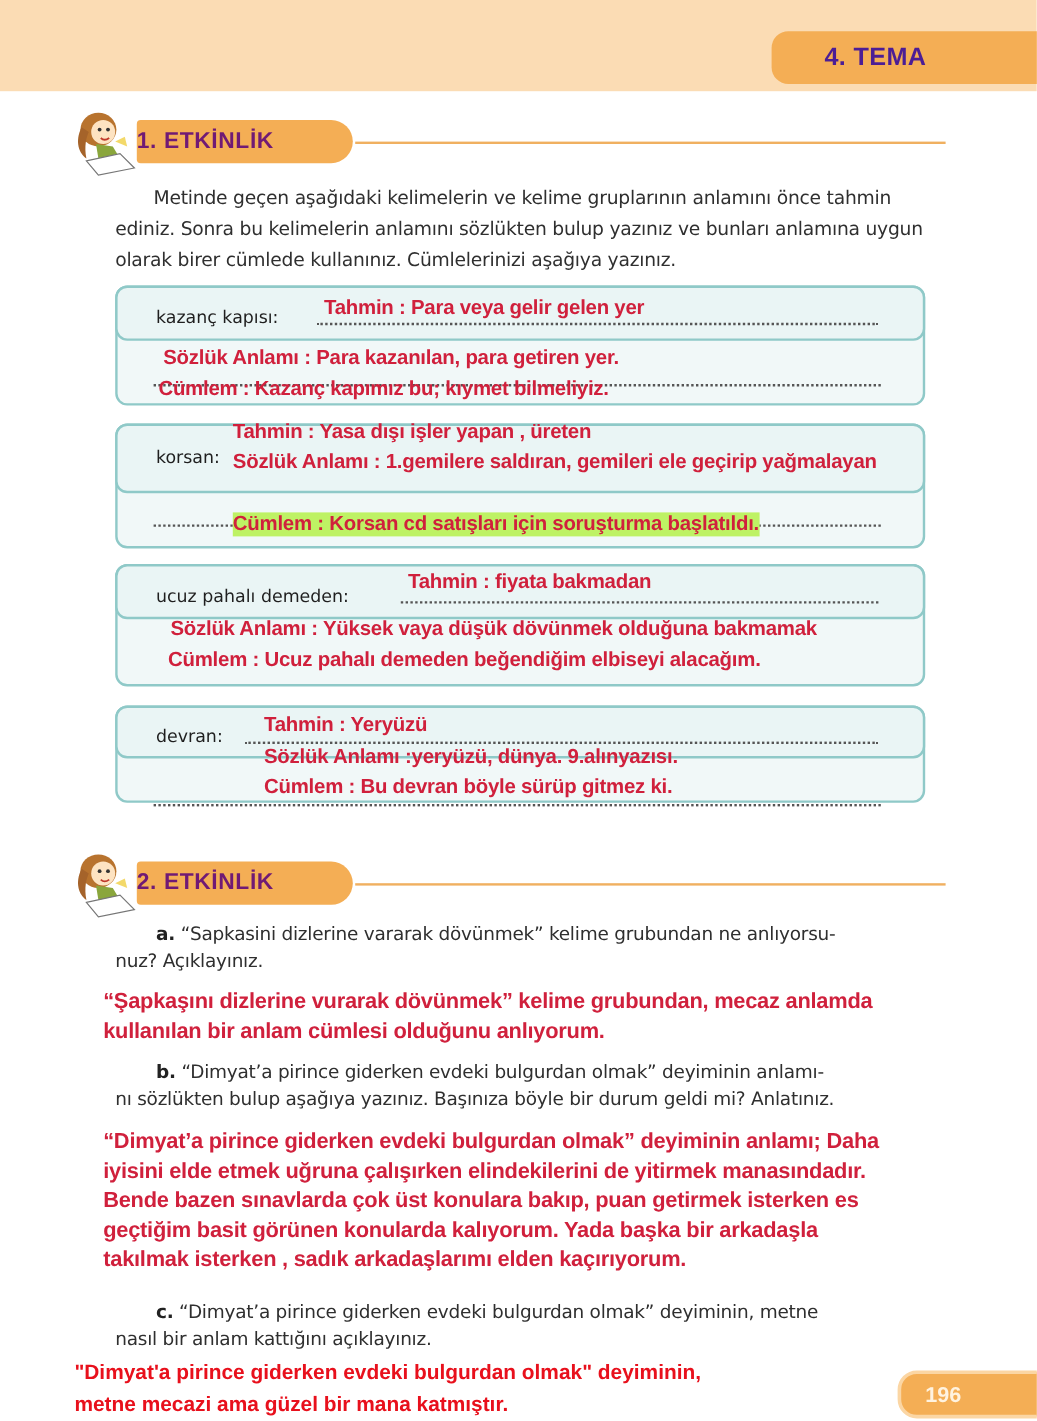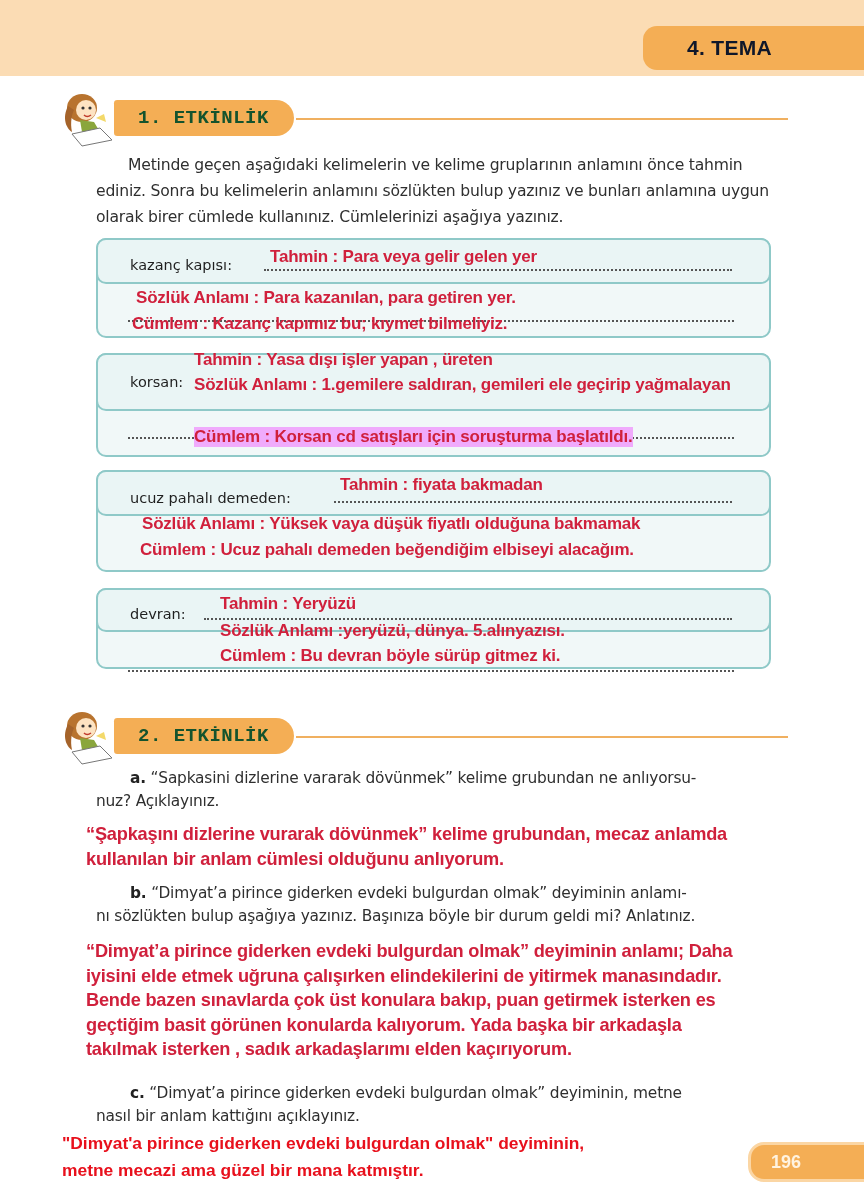--- a/index.html
+++ b/index.html
@@ -1,26 +1,26 @@
 <!DOCTYPE html>
 <html><head>
 <meta charset="utf-8">
 <style>
   * { box-sizing: border-box; margin: 0; padding: 0; }
   html, body { width: 864px; height: 1184px; overflow: hidden; background: #ffffff; }
   body { position: relative; font-family: "DejaVu Sans", sans-serif; color: #2a2a2a; }
 
   .top-band { position: absolute; left: 0; top: 0; width: 864px; height: 76px; background: #fbdcb4; }
   .tema-tab { position: absolute; left: 643px; top: 26px; width: 240px; height: 44px; background: #f4ae55; border-radius: 14px 0 0 14px; }
-  .tema-tab span { position: absolute; left: 44px; top: 10px; font-family: "Liberation Sans", sans-serif; font-weight: bold; font-size: 21px; color: #0f172a; letter-spacing: 0.3px; }
+  .tema-tab span { position: absolute; left: 44px; top: 10px; font-family: "Liberation Sans", sans-serif; font-weight: bold; font-size: 21px; color: #4c1d95; letter-spacing: 0.3px; }
 
   .section-head { position: absolute; left: 60px; height: 60px; width: 720px; }
   .girl { position: absolute; left: 0; top: 0; width: 62px; height: 60px; }
   .head-pill { position: absolute; left: 54px; top: 12px; height: 36px; width: 180px; background: #f4ae55; border-radius: 4px 22px 22px 4px; }
-  .head-pill span { position: absolute; left: 24px; top: 7px; font-family: Liberation Mono, monospace; font-weight: bold; font-size: 19px; color: #14532d; letter-spacing: 0.5px; }
+  .head-pill span { position: absolute; left: 0; top: 7px; font-family: Liberation Sans, sans-serif; font-weight: bold; font-size: 19px; color: #701a75; letter-spacing: 0.5px; }
   .head-line { position: absolute; left: 236px; top: 30px; right: -8px; height: 2px; background: #f0b060; }
 
   .instr { position: absolute; left: 96px; top: 152px; width: 690px; font-family: "DejaVu Sans", sans-serif; font-size: 15.6px; line-height: 26px; color: #2f2f2f; text-indent: 32px; letter-spacing: -0.2px; }
 
   .box { position: absolute; left: 96px; width: 675px; border: 2px solid #8fc9c8; border-radius: 10px; background: #f1f8f8; }
   .box .upper { position: absolute; left: -2px; top: -2px; width: 675px; border: 2px solid #8fc9c8; border-radius: 10px; background: #eaf5f5; }
   .dots { position: absolute; height: 2px; border-bottom: 2px dotted #555; }
   .term { position: absolute; font-family: "DejaVu Sans", sans-serif; font-size: 14.5px; color: #1f1f1f; }
   .ans { position: absolute; font-family: "Liberation Sans", sans-serif; font-weight: bold; font-size: 17px; color: #d0203c; white-space: nowrap; letter-spacing: -0.2px; }
 
@@ -71,39 +71,39 @@
   <span class="ans" style="left:38px; top:48px;">Sözlük Anlamı : Para kazanılan, para getiren yer.</span>
   <span class="ans" style="left:34px; top:74px;">Cümlem : Kazanç kapımız bu; kıymet bilmeliyiz.</span>
 </div>
 
 <div class="box" style="top:353px; height:104px;">
   <div class="upper" style="height:58px;"></div>
   <span class="term" style="left:32px; top:19px;">korsan:</span>
   <div class="dots" style="left:30px; top:82px; width:606px;"></div>
   <span class="ans" style="left:96px; top:-5px;">Tahmin : Yasa dışı işler yapan , üreten</span>
   <span class="ans" style="left:96px; top:20px;">Sözlük Anlamı : 1.gemilere saldıran, gemileri ele geçirip yağmalayan</span>
-  <span class="ans" style="left:96px; top:72px; background:#f0abfc;">Cümlem : Korsan cd satışları için soruşturma başlatıldı.</span>
+  <span class="ans" style="left:96px; top:72px; background:#bef264;">Cümlem : Korsan cd satışları için soruşturma başlatıldı.</span>
 </div>
 
 <div class="box" style="top:470px; height:102px;">
   <div class="upper" style="height:46px;"></div>
   <span class="term" style="left:32px; top:18px;">ucuz pahalı demeden:</span>
   <div class="dots" style="left:236px; top:29px; width:398px;"></div>
   <span class="ans" style="left:242px; top:3px;">Tahmin : fiyata bakmadan</span>
-  <span class="ans" style="left:44px; top:42px;">Sözlük Anlamı : Yüksek vaya düşük fiyatlı olduğuna bakmamak</span>
+  <span class="ans" style="left:44px; top:42px;">Sözlük Anlamı : Yüksek vaya düşük dövünmek olduğuna bakmamak</span>
   <span class="ans" style="left:42px; top:68px;">Cümlem : Ucuz pahalı demeden beğendiğim elbiseyi alacağım.</span>
 </div>
 
 <div class="box" style="top:588px; height:81px;">
   <div class="upper" style="height:44px;"></div>
   <span class="term" style="left:32px; top:16px;">devran:</span>
   <div class="dots" style="left:106px; top:28px; width:528px;"></div>
   <div class="dots" style="left:30px; top:80px; width:606px;"></div>
   <span class="ans" style="left:122px; top:4px;">Tahmin : Yeryüzü</span>
-  <span class="ans" style="left:122px; top:31px;">Sözlük Anlamı :yeryüzü, dünya. 5.alınyazısı.</span>
+  <span class="ans" style="left:122px; top:31px;">Sözlük Anlamı :yeryüzü, dünya. 9.alınyazısı.</span>
   <span class="ans" style="left:122px; top:56px;">Cümlem : Bu devran böyle sürüp gitmez ki.</span>
 </div>
 
 <div class="section-head" style="top:706px;">
   <svg class="girl" viewBox="0 0 62 60">
     <ellipse cx="22" cy="20" rx="15" ry="14" fill="#b8732e"></ellipse>
     <path d="M8 18 C2 30, 6 40, 12 44 C10 34, 12 26, 14 22 Z" fill="#a5632a"></path>
     <ellipse cx="26" cy="22" rx="10" ry="10" fill="#fde3c2"></ellipse>
     <circle cx="23" cy="20" r="1.6" fill="#333"></circle>
     <circle cx="30" cy="20" r="1.6" fill="#333"></circle>

